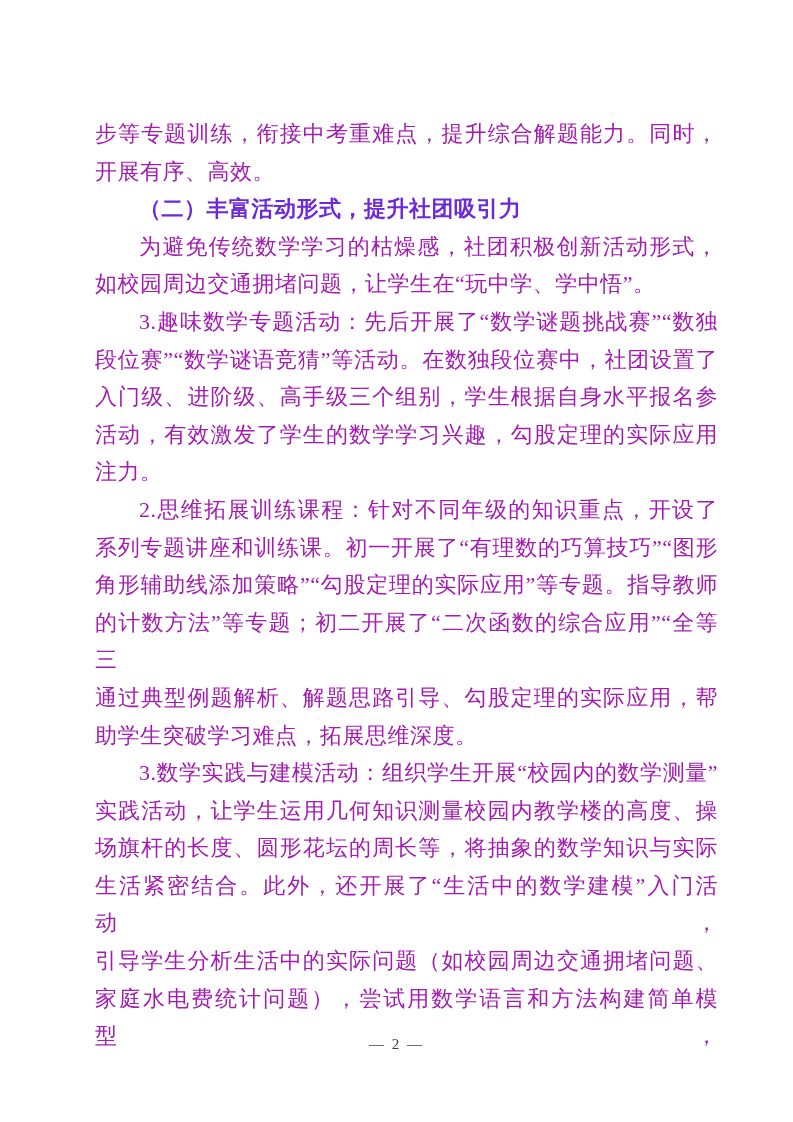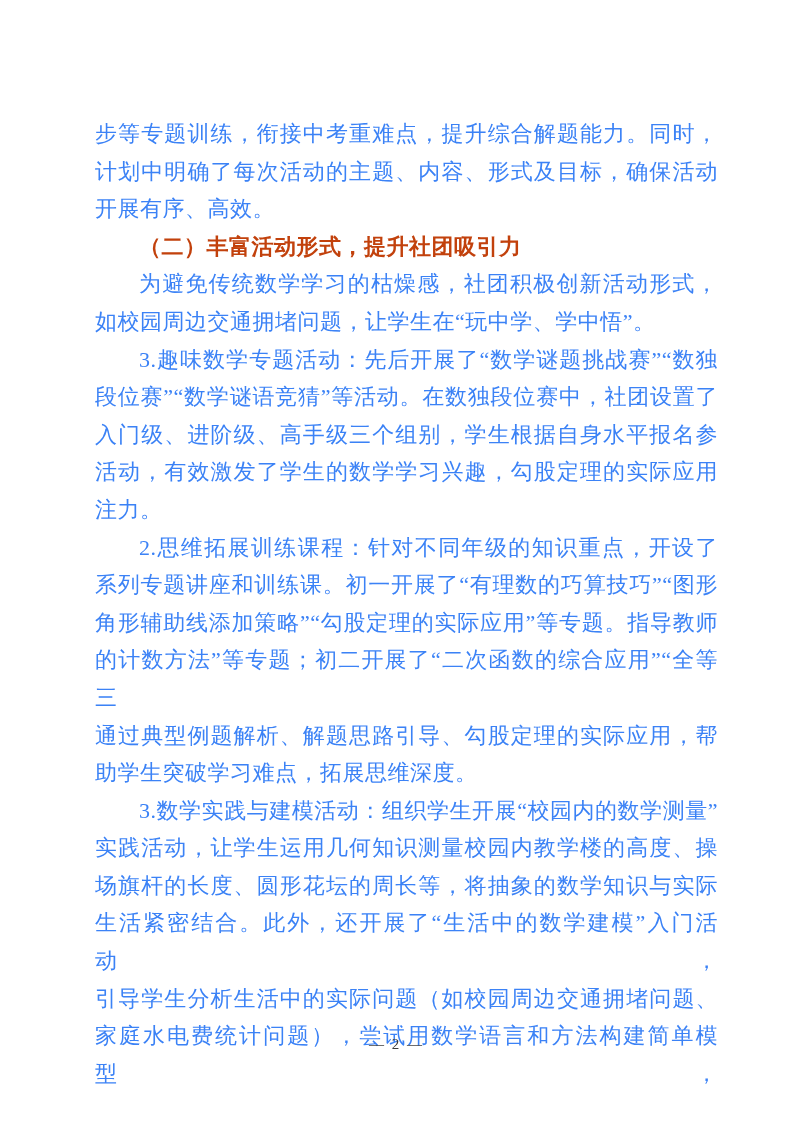--- a/index.html
+++ b/index.html
@@ -18,38 +18,38 @@
   }
   .text-block {
     position: absolute;
     left: 95px;
     top: 115px;
     width: 623px;
   }
   .line {
     font-size: 22px;
     line-height: 37.6px;
-    color: #3b82f6;
+    color: #a21caf;
     text-align: justify;
     text-align-last: left;
     letter-spacing: 0.5px;
   }
   .line.j {
     text-align-last: justify;
   }
   .line.indent {
     text-indent: 2em;
     font-family: Liberation Serif, serif;
   }
   .line.heading {
     font-weight: 700;
     text-align: left;
     text-align-last: left;
     text-indent: 2em;
-    color: #c2410c;
+    color: #6d28d9;
   }
   .footer {
     position: absolute;
     left: 0;
     right: 0;
     top: 1034px;
     text-align: center;
     font-size: 15px;
     line-height: 20px;
     color: #3a3a3a;
@@ -57,21 +57,20 @@
     font-family: "Liberation Serif", "DejaVu Serif", serif;
   }
 </style>
 </head>
 <body>
 
 <div class="page">
   <div class="text-block">
 
     <div class="line j">步等专题训练，衔接中考重难点，提升综合解题能力。同时，</div>
-    <div class="line j">计划中明确了每次活动的主题、内容、形式及目标，确保活动</div>
     <div class="line">开展有序、高效。</div>
 
     <div class="line heading">（二）丰富活动形式，提升社团吸引力</div>
 
     <div class="line j indent">为避免传统数学学习的枯燥感，社团积极创新活动形式，</div>
     <div class="line">如校园周边交通拥堵问题，让学生在“玩中学、学中悟”。</div>
 
     <div class="line j indent">3.趣味数学专题活动：先后开展了“数学谜题挑战赛”“数独</div>
     <div class="line j">段位赛”“数学谜语竞猜”等活动。在数独段位赛中，社团设置了</div>
     <div class="line j">入门级、进阶级、高手级三个组别，学生根据自身水平报名参</div>

